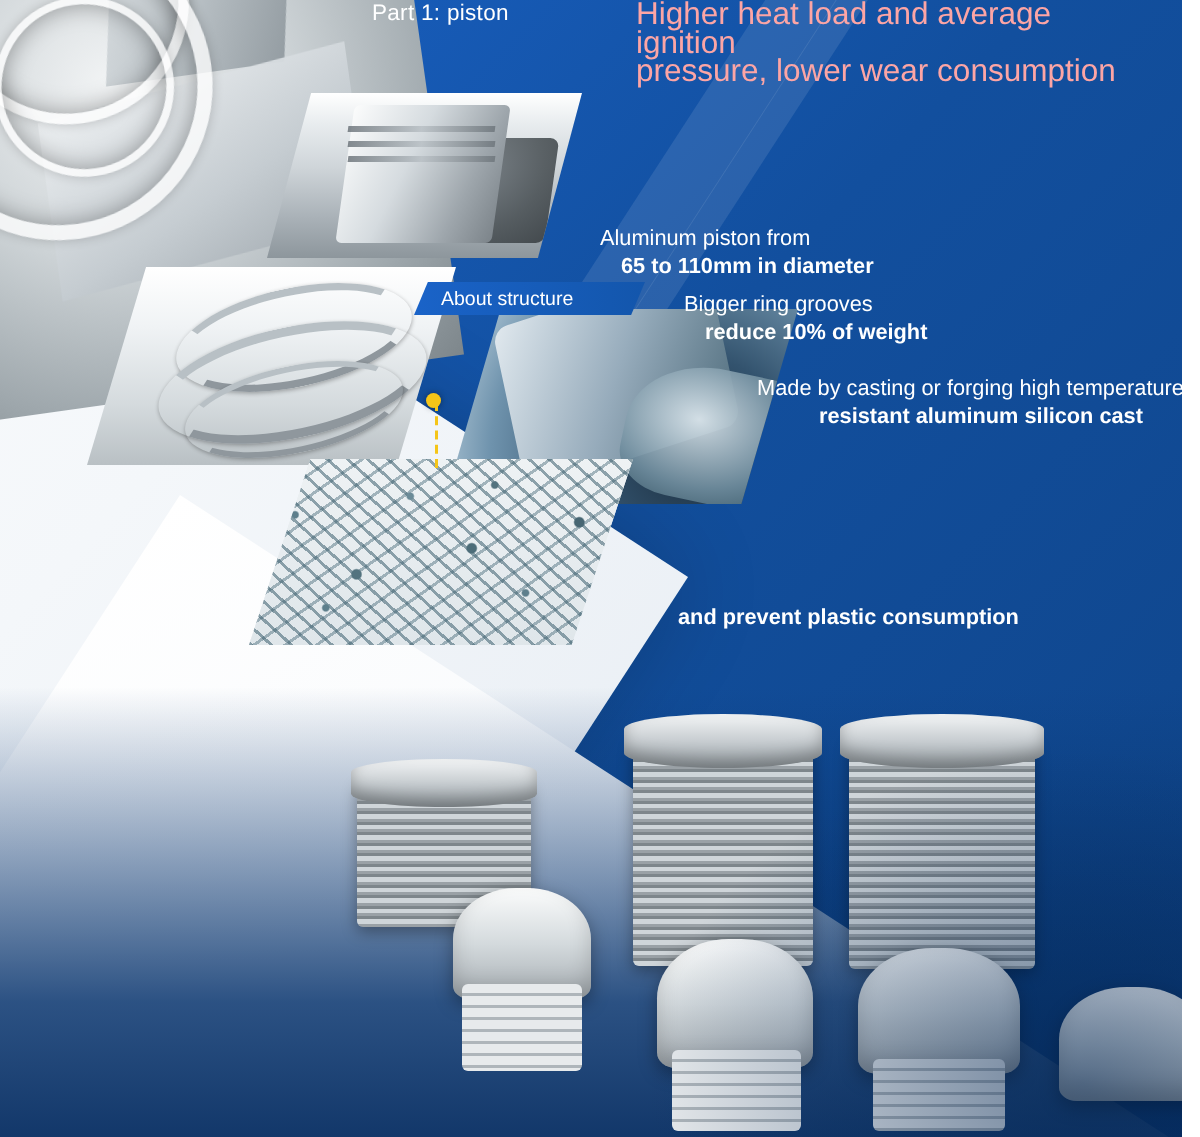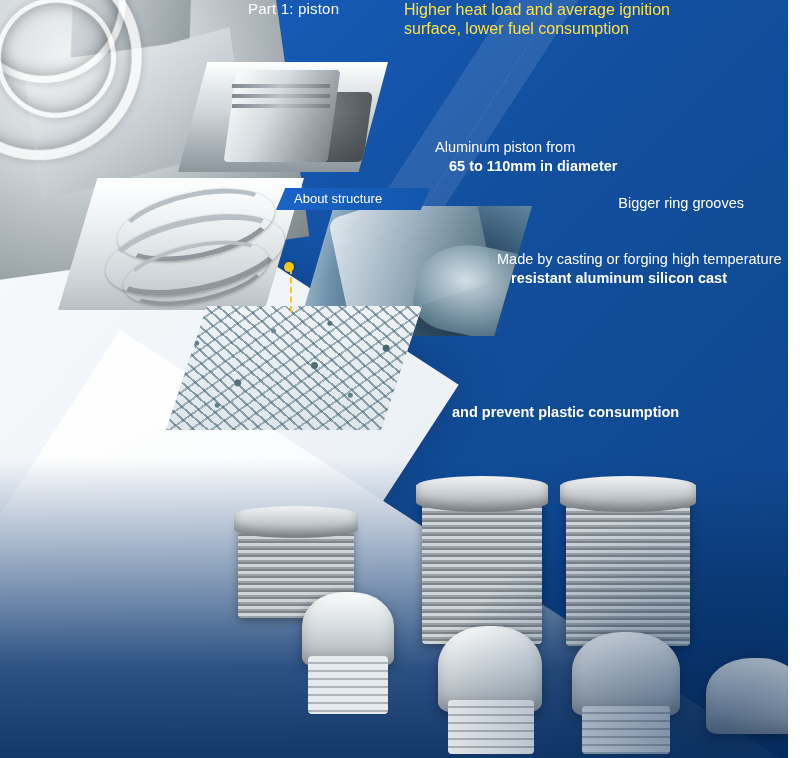--- a/index.html
+++ b/index.html
@@ -97,25 +97,25 @@
   
   .part-title {
     position: absolute;
     left: 248px; top: 0px;
     font-size: 15px;
     color: #ffffff;
     letter-spacing: .2px;
   }
   .headline {
     position: absolute;
-    left: 404px; top: 0px;
+    left: 424px; top: 0px;
     width: 340px;
-    font-size: 16px;
+    font-size: 21px;
     line-height: 19px;
-    color: #fde047;
+    color: #fca5a5;
   }
   .headline .l2 { display: block; padding-left: 0px; }
 
   
   .photo {
     position: absolute;
     overflow: hidden;
     box-shadow: 0 2px 10px rgba(0,0,0,0.25);
   }
 
@@ -231,23 +231,23 @@
   
   .callout {
     position: absolute;
     color: #ffffff;
     font-size: 14.5px;
     line-height: 19px;
     white-space: pre-line;
   }
   .c-indent { display: block; padding-left: 14px; font-weight: bold; }
 
-  .c1 { left: 400px; top: 119px; width: 330px; margin-left: 35px; }
-  .c2 { left: 444px; top: 175px; width: 300px; text-align: right; }
-  .c3 { left: 497px; top: 231px; width: 300px; }
+  .c1 { left: 400px; top: 131px; width: 330px; }
+  .c2 { left: 456px; top: 175px; width: 300px; }
+  .c3 { left: 497px; top: 231px; width: 300px; text-align: center; }
   .c4 { left: 425px; top: 353px; width: 350px; }
   .c5 { left: 438px; top: 384px; width: 350px; }
 
   
   .connector {
     position: absolute;
     left: 290px; top: 268px;
     width: 2px; height: 44px;
     border-left: 2px dashed #f5c518;
   }
@@ -315,21 +315,21 @@
     <div class="engine-bar"></div>
     <div class="engine-bar2"></div>
     <div class="engine-ring r1"></div>
     <div class="engine-ring r2"></div>
     <div class="engine-ring r3"></div>
   </div>
 
   <div class="part-title">Part 1: piston</div>
   <div class="headline">
     <span>Higher heat load and average ignition</span>
-    <span class="l2">surface, lower fuel consumption</span>
+    <span class="l2">pressure, lower wear consumption</span>
   </div>
 
   <div class="photo photo-piston">
     <div class="piston-shadow"></div>
     <div class="piston-body"></div>
     <div class="piston-groove" style="top:22px;"></div>
     <div class="piston-groove" style="top:32px;"></div>
     <div class="piston-groove" style="top:42px;"></div>
   </div>
 
@@ -355,20 +355,21 @@
     <span>About structure</span>
   </div>
 
   <div class="callout c1">
     <span>Aluminum piston from</span>
     <span class="c-indent">65 to 110mm in diameter</span>
   </div>
 
   <div class="callout c2">
     <span>Bigger ring grooves</span>
+    <span class="c-indent">reduce 10% of weight</span>
   </div>
 
   <div class="callout c3">
     <span>Made by casting or forging high temperature</span>
     <span class="c-indent">resistant aluminum silicon cast</span>
   </div>
 
 
   <div class="callout c5">
     <span class="c-indent">and prevent plastic consumption</span>

